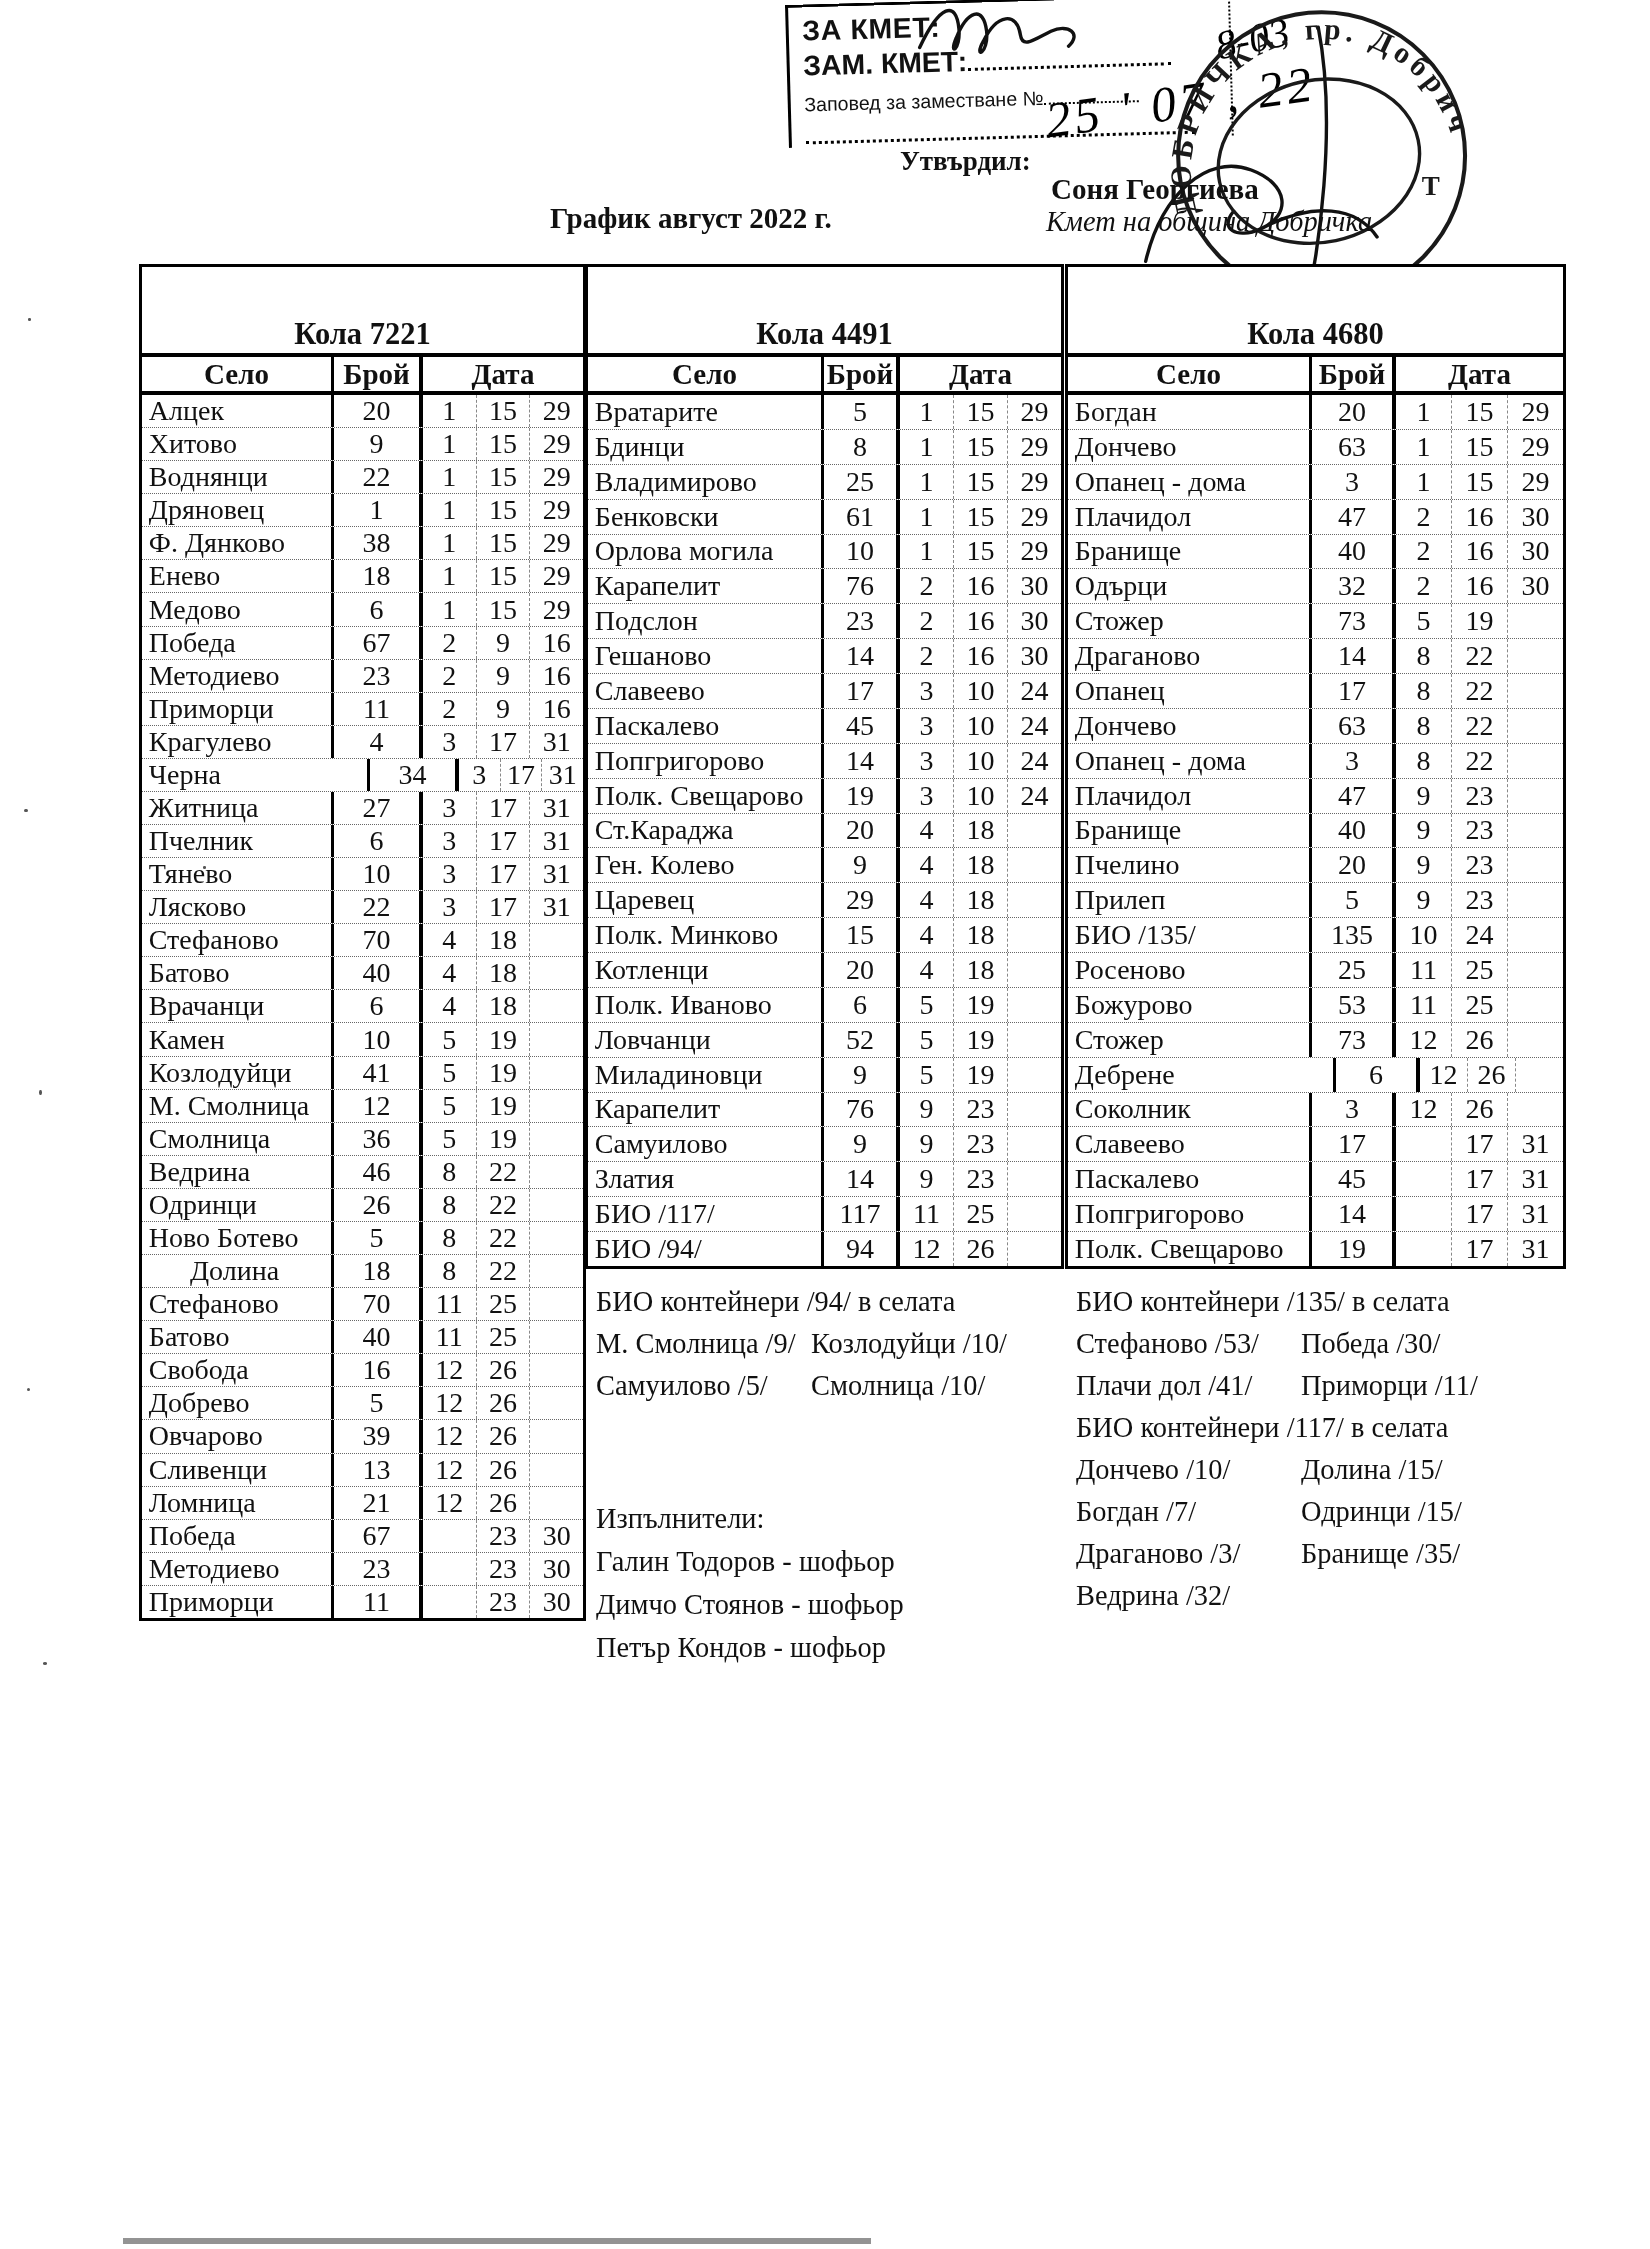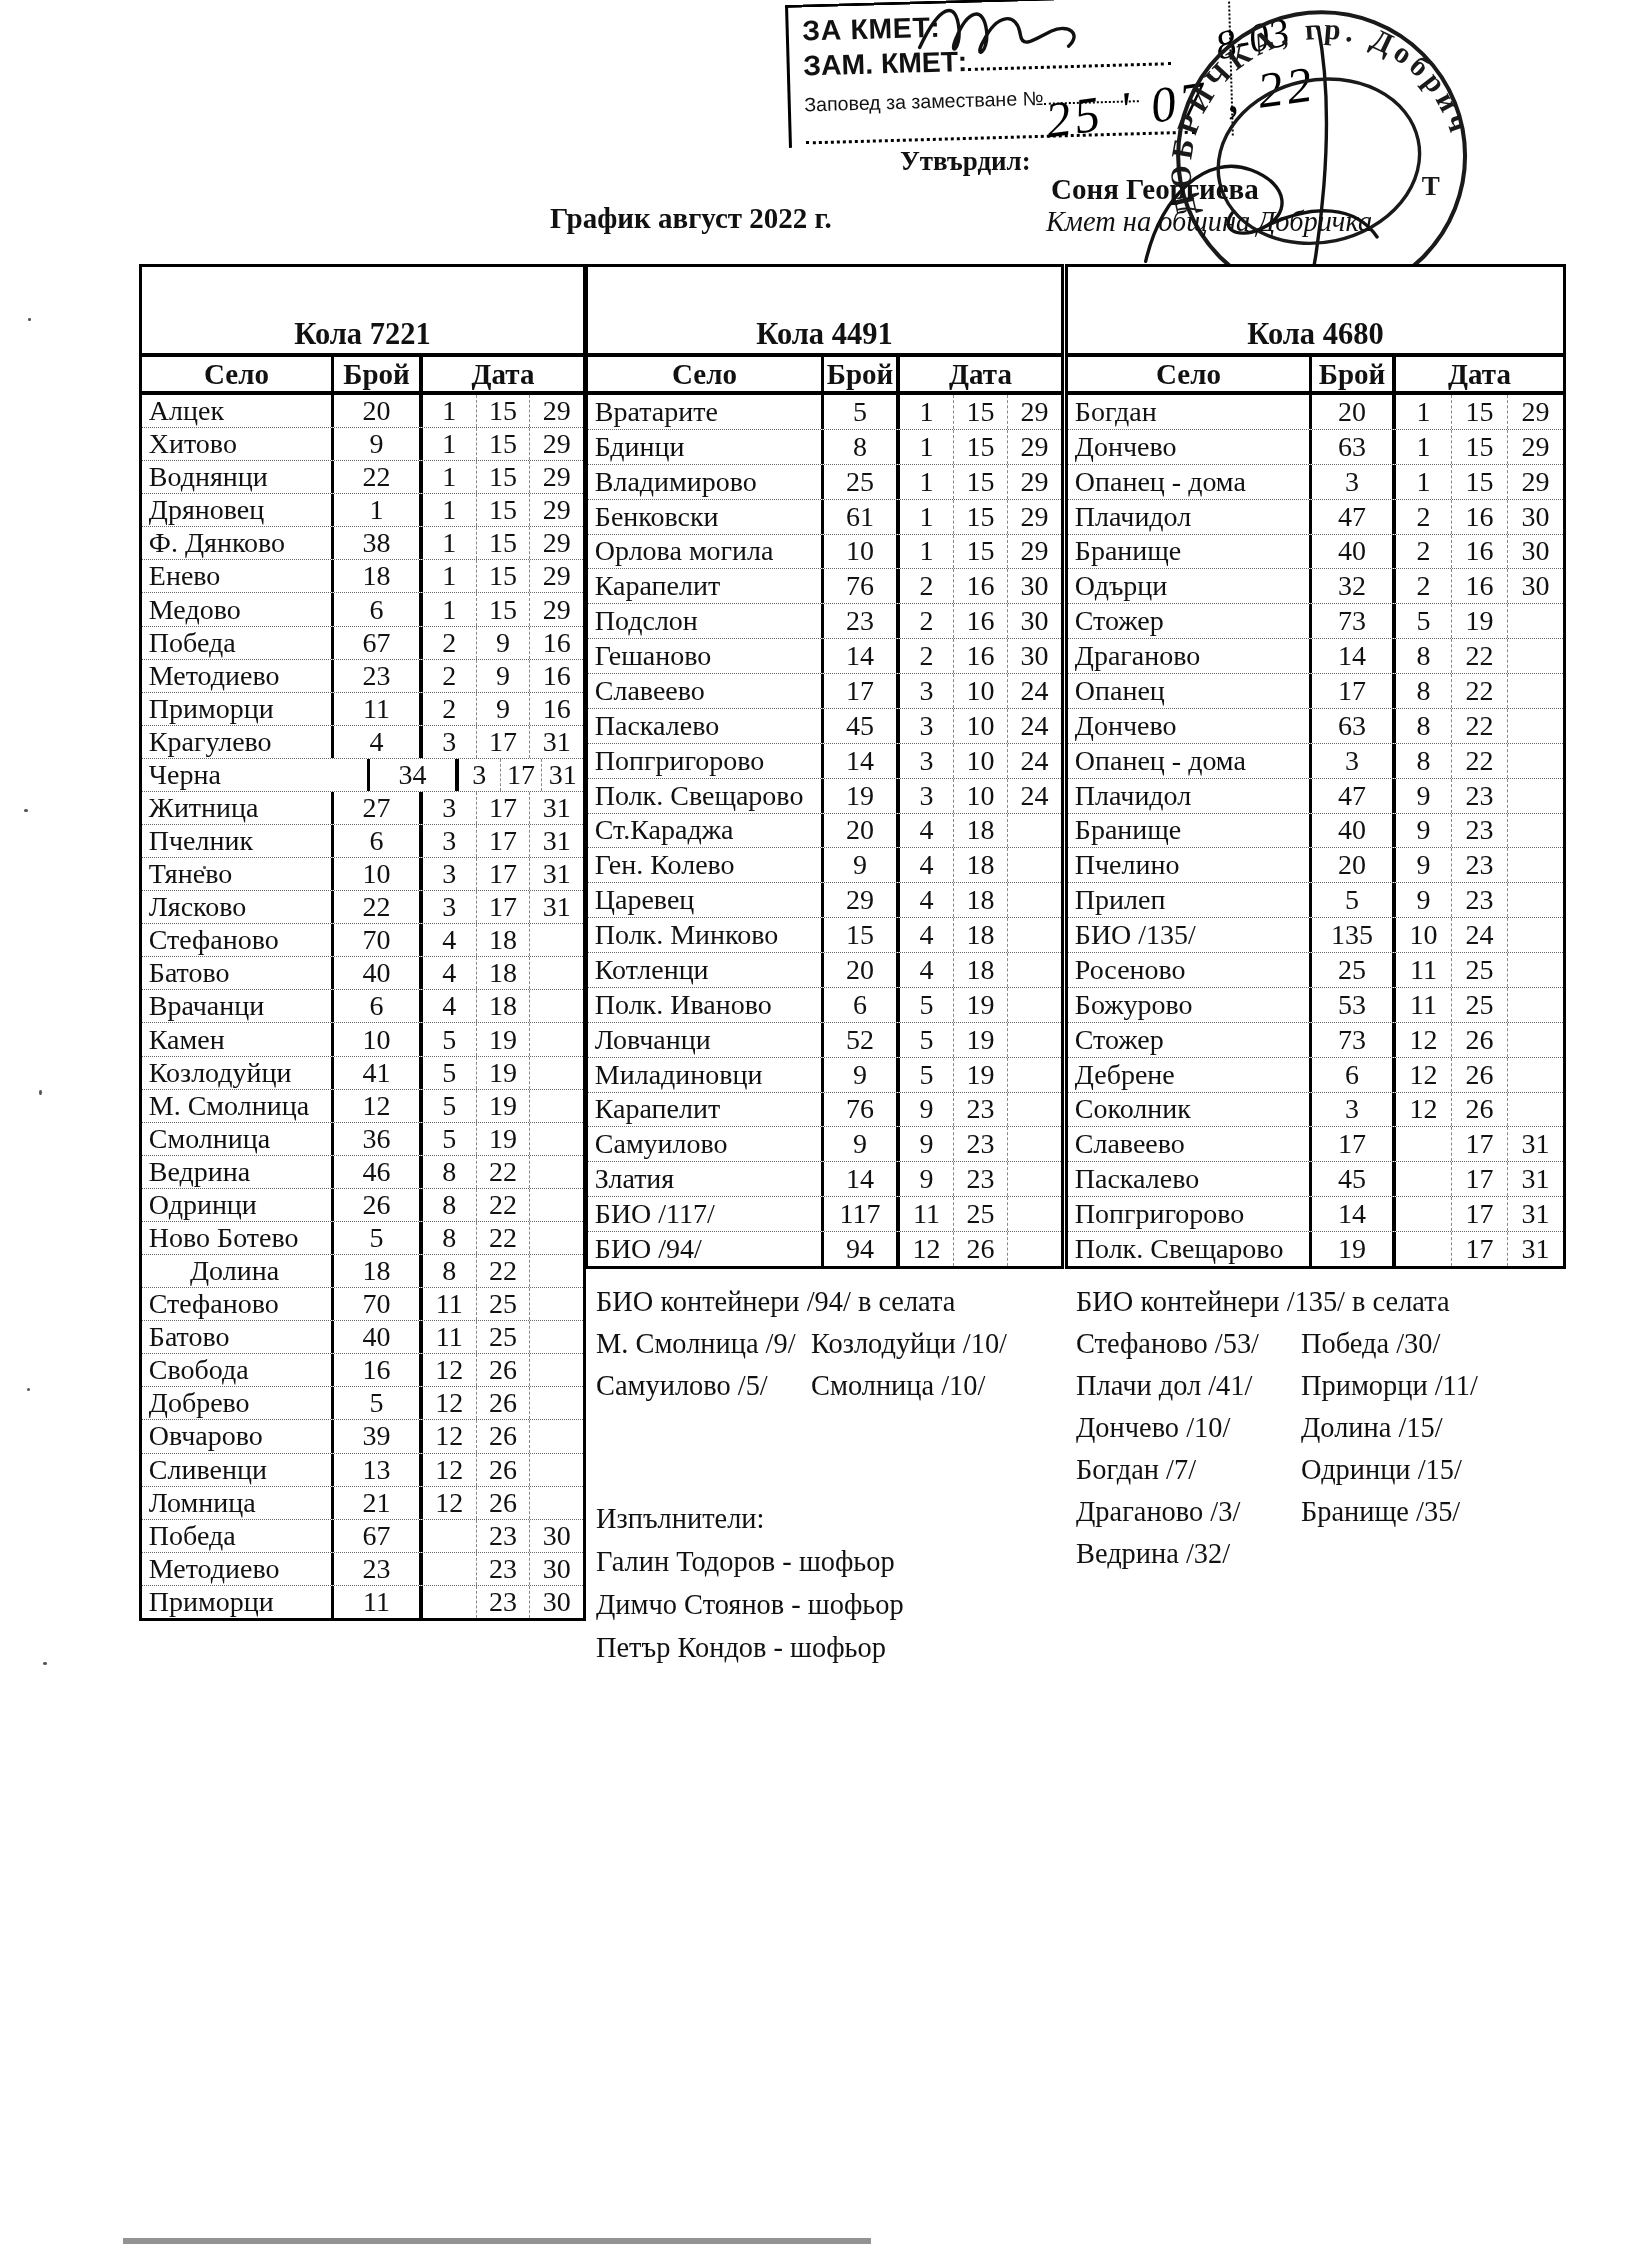--- a/index.html
+++ b/index.html
@@ -687,21 +687,21 @@
             <div class="c-d"></div>
           </div>
           <div class="t-row">
             <div class="c-v" style="width: 244px;">Стожер</div>
             <div class="c-n" style="width: 84px;">73</div>
             <div class="c-d">12</div>
             <div class="c-d mid">26</div>
             <div class="c-d"></div>
           </div>
           <div class="t-row">
-            <div class="c-v" style="width: 244px;">Дебрене</div>
+            <div class="c-v" style="width: 268px;">Дебрене</div>
             <div class="c-n" style="width: 84px;">6</div>
             <div class="c-d">12</div>
             <div class="c-d mid">26</div>
             <div class="c-d"></div>
           </div>
           <div class="t-row">
             <div class="c-v" style="width: 244px;">Соколник</div>
             <div class="c-n" style="width: 84px;">3</div>
             <div class="c-d">12</div>
             <div class="c-d mid">26</div>
@@ -742,20 +742,21 @@
   <div class="footer-block fm" style="left:596px;top:1281px;" id="footer-mid">
       <div>БИО контейнери /94/ в селата</div>
       <div><span class="col1">М. Смолница /9/</span><span>Козлодуйци /10/</span></div>
       <div><span class="col1">Самуилово /5/</span><span>Смолница /10/</span></div>
     </div>
 
   <div class="footer-block fr" style="left:1076px;top:1281px;" id="footer-right">
       <div>БИО контейнери /135/ в селата</div>
       <div><span class="col1">Стефаново /53/</span><span>Победа /30/</span></div>
       <div><span class="col1">Плачи дол /41/</span><span>Приморци /11/</span></div>
+      <div>БИО контейнери /117/ в селата</div>
       <div><span class="col1">Дончево /10/</span><span>Долина /15/</span></div>
       <div><span class="col1">Богдан /7/</span><span>Одринци /15/</span></div>
       <div><span class="col1">Драганово /3/</span><span>Бранище /35/</span></div>
       <div><span class="col1">Ведрина /32/</span><span></span></div>
     </div>
 
   <div class="executors" style="left:596px;top:1497px;" id="executors">
       <div>Изпълнители:</div>
       <div>Галин Тодоров - шофьор</div>
       <div>Димчо Стоянов - шофьор</div>

